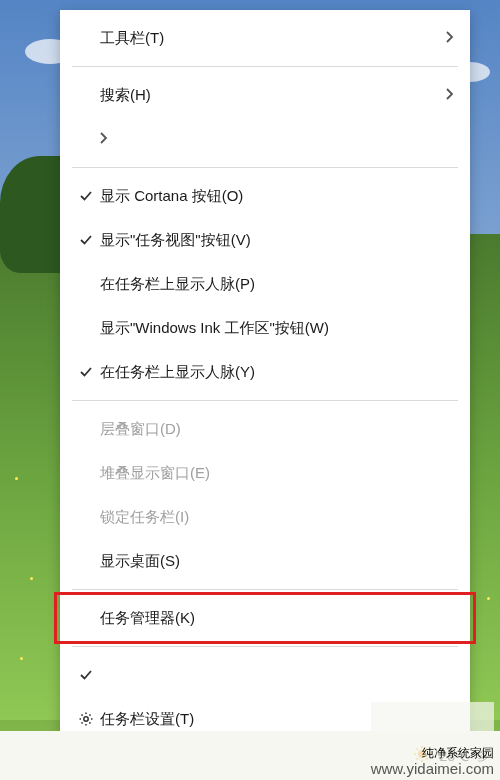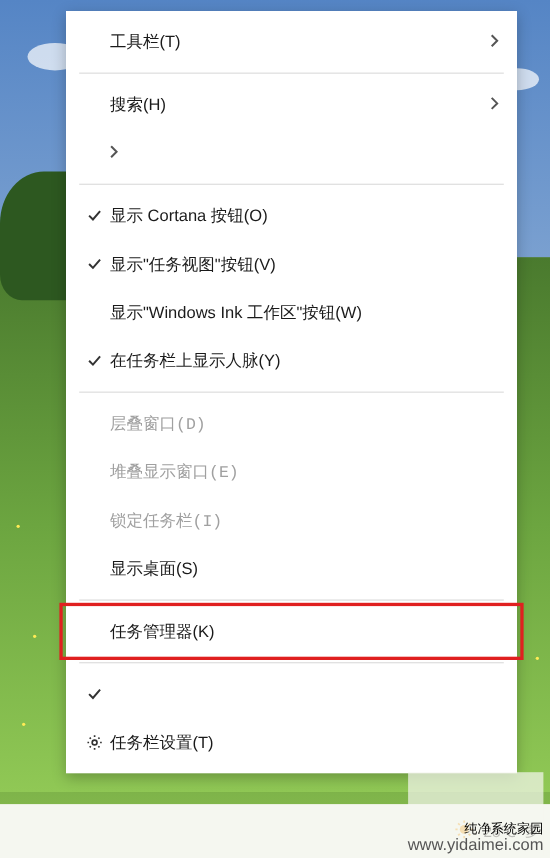--- a/index.html
+++ b/index.html
@@ -33,21 +33,21 @@
       color: #1a1a1a;
     }
     .menu-item {
       display: flex;
       align-items: center;
       height: 44px;
       padding: 0 16px 0 12px;
       cursor: default;
       position: relative;
     }
-    .menu-item.disabled { color: #a0a0a0; font-family: Liberation Mono, monospace; }
+    .menu-item.disabled { color: #a0a0a0; }
     .menu-icon-slot {
       width: 28px;
       display: flex;
       justify-content: center;
       align-items: center;
       flex-shrink: 0;
     }
     .menu-label { flex: 1; }
     .menu-arrow {
       flex-shrink: 0;
@@ -157,20 +157,24 @@
 
   <div class="menu-item">
     <span class="menu-icon-slot check-icon">
       <svg width="14" height="14" viewBox="0 0 14 14">
           <path d="M2 7 L5.5 10.5 L12 3" stroke="#333" stroke-width="1.8" fill="none"></path>
         </svg>
     </span>
     <span class="menu-label">显示"任务视图"按钮(V)</span>
   </div>
 
+  <div class="menu-item">
+    <span class="menu-icon-slot"></span>
+    <span class="menu-label">在任务栏上显示人脉(P)</span>
+  </div>
 
   <div class="menu-item">
     <span class="menu-icon-slot"></span>
     <span class="menu-label">显示"Windows Ink 工作区"按钮(W)</span>
   </div>
 
   <div class="menu-item">
     <span class="menu-icon-slot check-icon">
       <svg width="14" height="14" viewBox="0 0 14 14">
           <path d="M2 7 L5.5 10.5 L12 3" stroke="#333" stroke-width="1.8" fill="none"></path>

